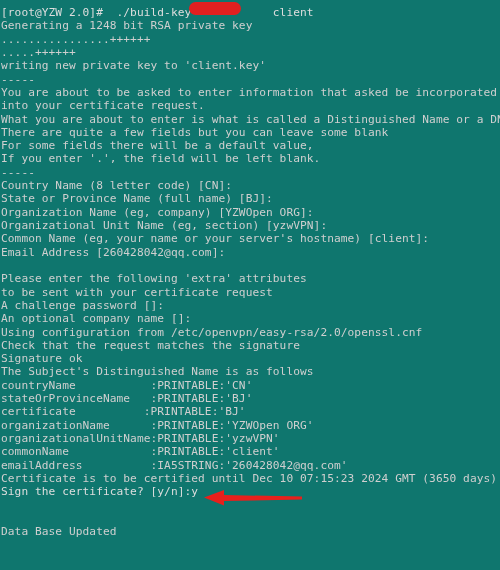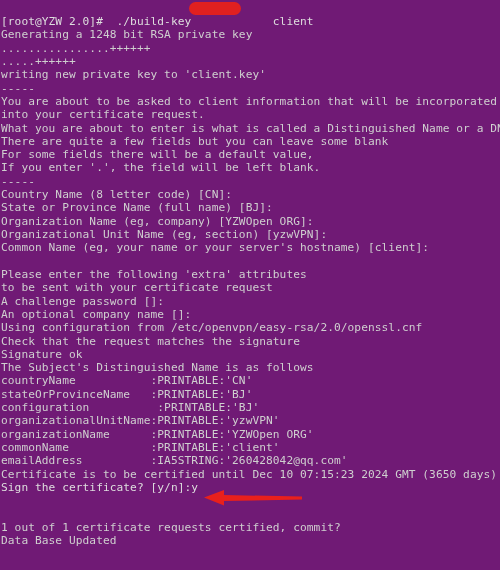--- a/index.html
+++ b/index.html
@@ -11,27 +11,27 @@
   body {
     width: 500px;
     height: 570px;
     overflow: hidden;
     font-family: "DejaVu Sans Mono", "Liberation Mono", monospace;
   }
   #terminal {
     position: relative;
     width: 500px;
     height: 570px;
-    background: #701a75;
+    background: #0f766e;
     color: #cfcfcf;
     font-family: "DejaVu Sans Mono", "Liberation Mono", monospace;
     font-size: 11.2px;
     line-height: 13.32px;
     letter-spacing: 0px;
-    padding: 15px 0 0 1px;
+    padding: 6px 0 0 1px;
     box-sizing: border-box;
     overflow: hidden;
   }
   .line {
     height: 13.32px;
     white-space: pre;
     font-family: "DejaVu Sans Mono", "Liberation Mono", monospace;
     font-size: 11.2px;
     line-height: 13.32px;
     color: #cfcfcf;
@@ -71,53 +71,53 @@
 
 <div id="terminal">
 
   <div id="terminal-output">
     <div class="line bright">[root@YZW 2.0]#  ./build-key            client</div>
     <div class="line">Generating a 1248 bit RSA private key</div>
     <div class="line">................++++++</div>
     <div class="line">.....++++++</div>
     <div class="line">writing new private key to 'client.key'</div>
     <div class="line">-----</div>
-    <div class="line">You are about to be asked to client information that will be incorporated</div>
+    <div class="line">You are about to be asked to enter information that asked be incorporated</div>
     <div class="line">into your certificate request.</div>
     <div class="line">What you are about to enter is what is called a Distinguished Name or a DN.</div>
     <div class="line">There are quite a few fields but you can leave some blank</div>
     <div class="line">For some fields there will be a default value,</div>
     <div class="line">If you enter '.', the field will be left blank.</div>
     <div class="line">-----</div>
     <div class="line">Country Name (8 letter code) [CN]:</div>
     <div class="line">State or Province Name (full name) [BJ]:</div>
     <div class="line">Organization Name (eg, company) [YZWOpen ORG]:</div>
     <div class="line">Organizational Unit Name (eg, section) [yzwVPN]:</div>
     <div class="line">Common Name (eg, your name or your server's hostname) [client]:</div>
+    <div class="line">Email Address [260428042@qq.com]:</div>
     <div class="line"></div>
     <div class="line">Please enter the following 'extra' attributes</div>
     <div class="line">to be sent with your certificate request</div>
     <div class="line">A challenge password []:</div>
     <div class="line">An optional company name []:</div>
     <div class="line">Using configuration from /etc/openvpn/easy-rsa/2.0/openssl.cnf</div>
     <div class="line">Check that the request matches the signature</div>
     <div class="line">Signature ok</div>
     <div class="line">The Subject's Distinguished Name is as follows</div>
     <div class="line">countryName           :PRINTABLE:'CN'</div>
     <div class="line">stateOrProvinceName   :PRINTABLE:'BJ'</div>
-    <div class="line">configuration          :PRINTABLE:'BJ'</div>
+    <div class="line">certificate          :PRINTABLE:'BJ'</div>
+    <div class="line">organizationName      :PRINTABLE:'YZWOpen ORG'</div>
     <div class="line">organizationalUnitName:PRINTABLE:'yzwVPN'</div>
-    <div class="line">organizationName      :PRINTABLE:'YZWOpen ORG'</div>
     <div class="line">commonName            :PRINTABLE:'client'</div>
     <div class="line">emailAddress          :IA5STRING:'260428042@qq.com'</div>
     <div class="line">Certificate is to be certified until Dec 10 07:15:23 2024 GMT (3650 days)</div>
     <div class="line bright">Sign the certificate? [y/n]:y</div>
     <div class="line"></div>
     <div class="line"></div>
-    <div class="line">1 out of 1 certificate requests certified, commit?</div>
     <div class="line">Data Base Updated</div>
   </div>
 
   <div id="redaction"></div>
 
   <div id="sign-arrow">
     <svg width="98" height="18" viewBox="0 0 98 18" xmlns="http://www.w3.org/2000/svg">
       <polygon points="0,8.5 20,1 20,6 98,7.6 98,10.6 20,12 20,16.5" fill="#e8201c"></polygon>
     </svg>
   </div>

